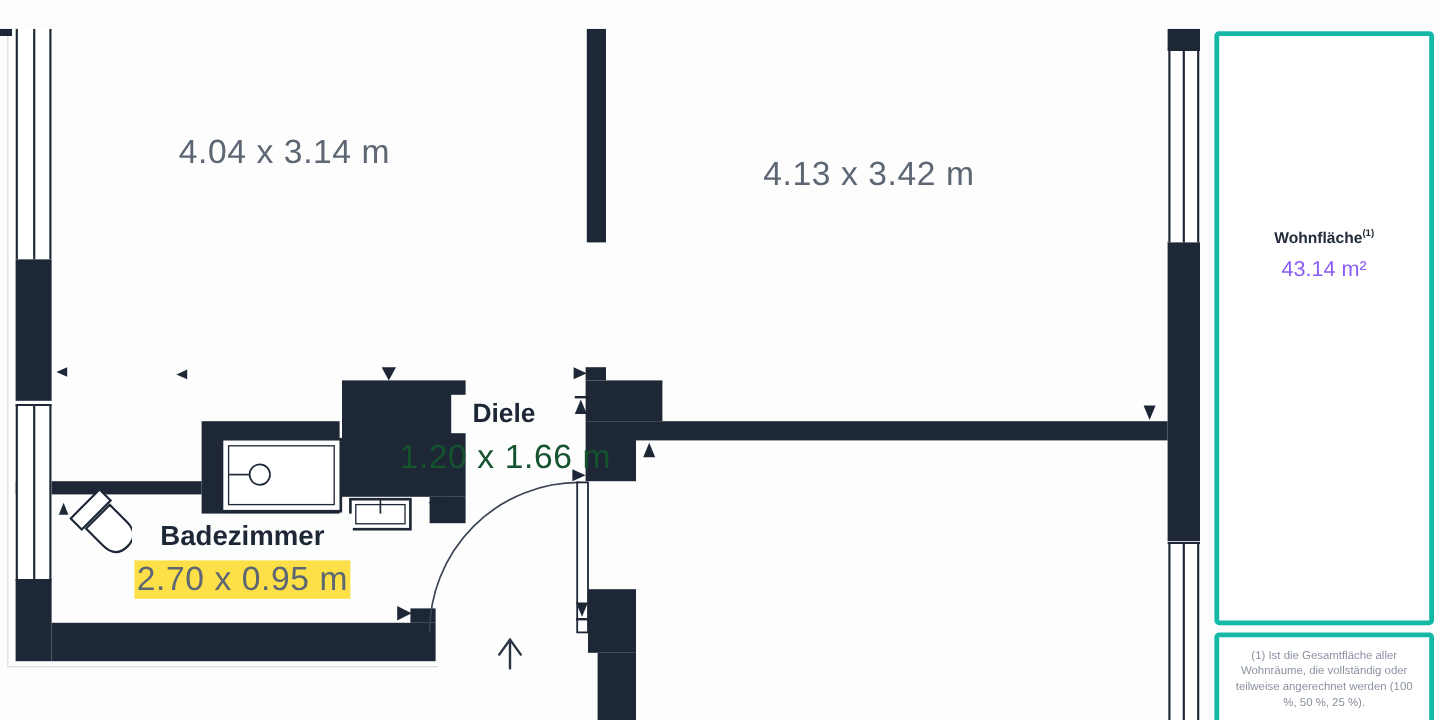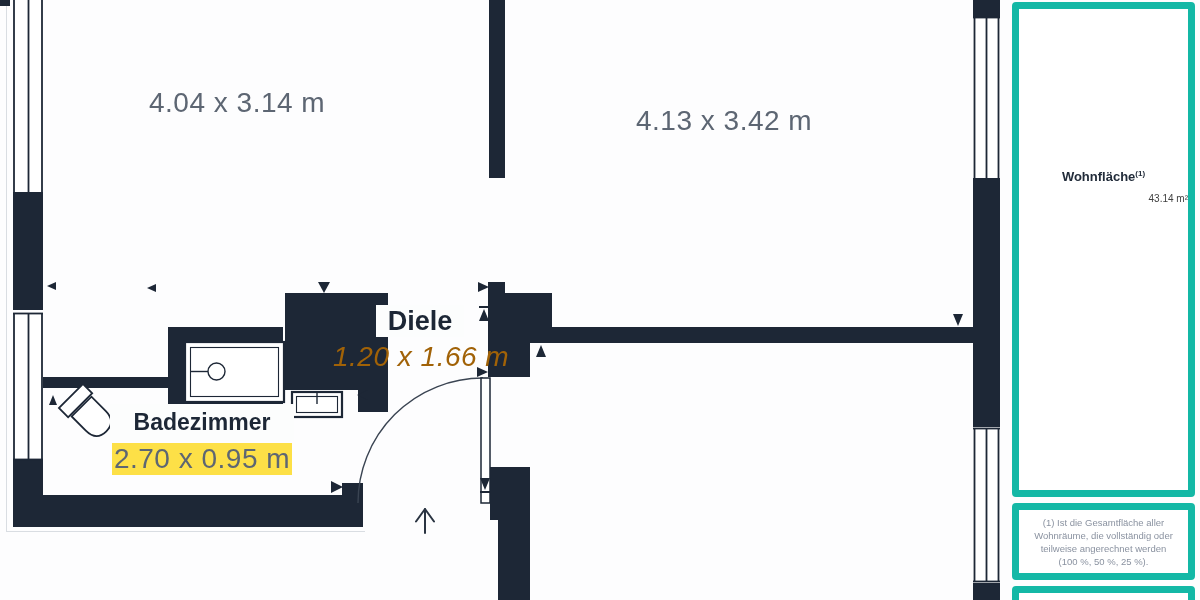--- a/index.html
+++ b/index.html
@@ -1,49 +1,49 @@
 <!DOCTYPE html>
 <html><head>
 <meta charset="utf-8">
 <style>
   html,body{margin:0;padding:0;}
   body{
     width:1200px;height:600px;position:relative;overflow:hidden;
     background:#fdfdfe;font-family:"Liberation Sans",sans-serif;
   }
-  #stage{position:absolute;inset:0;}
+  #stage{position:absolute;inset:0;margin-top:24px;}
   
   #plan-svg{position:absolute;left:0;top:0;width:1010px;height:600px;}
   .room-dims{
     position:absolute;text-align:center;font-size:28px;line-height:32px;
     color:#5d6673;letter-spacing:.5px;white-space:nowrap;
   }
-  .room-dims.light{color:#a16207;font-style:italic;}
+  .room-dims.light{color:#14532d;}
   .room-name{
     position:absolute;text-align:center;font-weight:bold;color:#1d2736;
     background:#fcfdfd;white-space:nowrap;
   }
-  #diele-name{left:376px;top:305px;width:88px;font-size:27px;line-height:32px;}
+  #diele-name{left:376px;top:305px;width:88px;font-size:22px;line-height:32px;}
   #diele-dims{left:333px;top:341px;width:176px;}
   #bad-name{left:110px;top:404px;width:184px;font-size:23px;line-height:37px;}
   #bad-dims{left:112px;top:443px;width:180px;background:#fde047;}
   #tl-dims{left:149px;top:87px;width:176px;}
   #tr-dims{left:636px;top:105px;width:176px;}
   #br-dims{left:645px;top:447px;width:176px;}
   
   .card{
     position:absolute;left:1012px;width:183px;background:#ffffff;
-    border:7px solid #14b8a6;border-radius:4px;box-sizing:border-box;
+    border:4px solid #14b8a6;border-radius:4px;box-sizing:border-box;
   }
   #card-area{top:2px;height:495px;}
   #area-title{
     margin-top:160px;text-align:center;font-size:13px;font-weight:bold;color:#222c3a;
   }
   #area-title sup{font-size:8px;}
-  #area-value{margin-top:9px;text-align:right;font-size:10px;color:#404040;}
+  #area-value{margin-top:9px;text-align:center;font-size:18px;color:#8b5cf6;}
   #card-footnote{top:503px;height:77px;display:flex;align-items:center;justify-content:flex-start;}
   #footnote-text{
     padding:4px 13px;text-align:center;font-size:9.5px;line-height:13px;color:#8a92a0;
   }
   #card-extra{top:586px;height:40px;}
 </style>
 </head>
 <body>
 
 <div id="stage">

